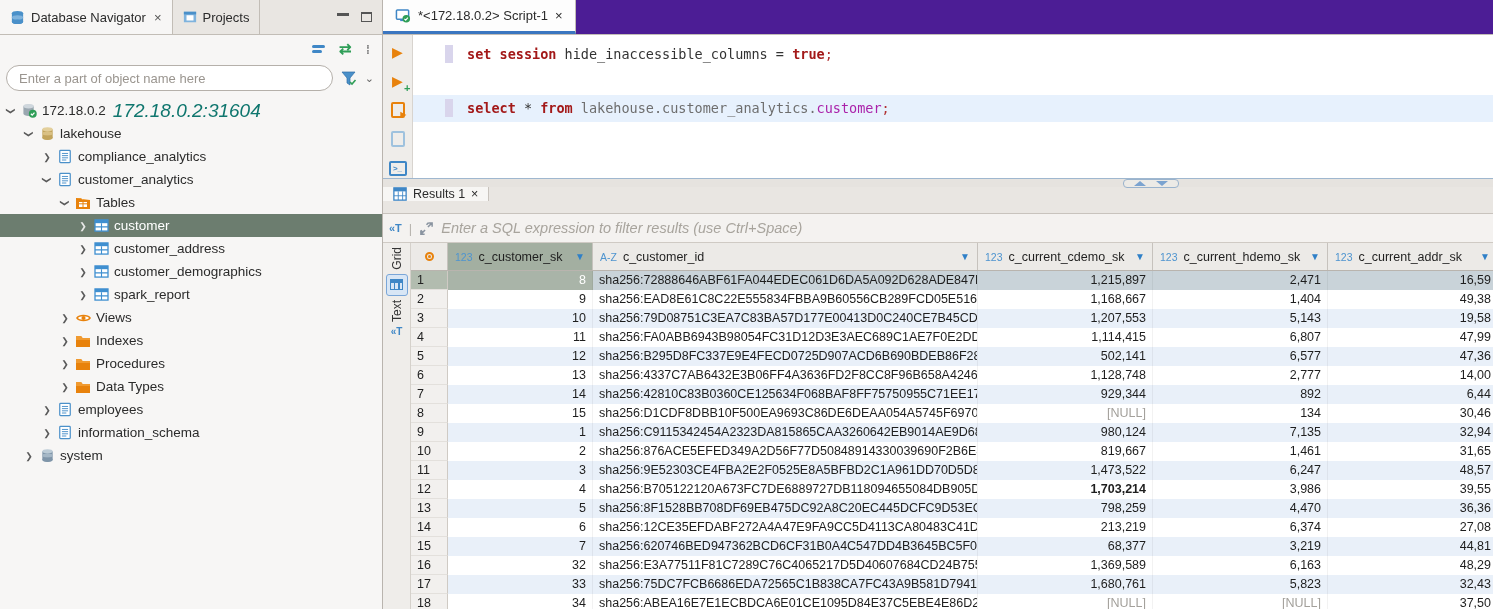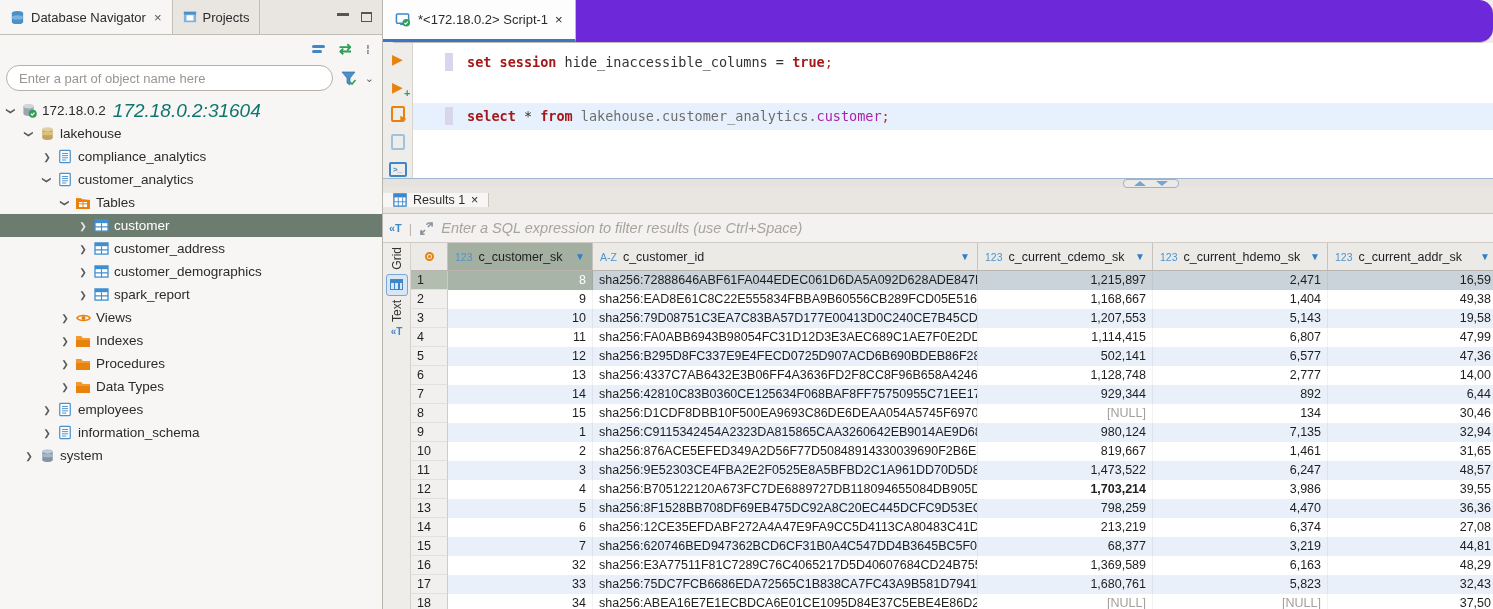--- a/index.html
+++ b/index.html
@@ -38,21 +38,21 @@
   .trow .ticon { width:16px; height:16px; flex:none; display:flex; align-items:center; justify-content:center; }
   .trow .lbl { font-size:13.5px; color:#2b2b2b; }
   .trow .sfx { font-style:italic; color:#0f766e; margin-left:2px; font-size:19px; }
   .trow.sel { background:#6c7d6f; }
   .trow.sel .lbl { color:#fff; }
   .trow.sel .arr { color:#e8e8e8; }
   
   .right { flex:1; display:flex; flex-direction:column; height:100%; min-width:0; }
   
   .editor-panel { height:178px; display:flex; flex-direction:column; background:#efedea; }
-  .ed-tabbar { background:#6d28d9; border-bottom:1px solid #c2bdb6; height:43px; display:flex;border-radius:14px; }
+  .ed-tabbar { background:#4c1d95; border-bottom:1px solid #c2bdb6; height:35px; display:flex; }
   .ed-tab { display:flex; align-items:center; gap:7px; padding:0 12px; background:#fdfdfd; border-right:1px solid #c2bdb6; border-bottom:3px solid #3b76c0; white-space:nowrap; }
   .ed-body { flex:1; display:flex; min-height:0; }
   .ed-tools { width:30px; background:#efedea; border-right:1px solid #d8d4cf; display:flex; flex-direction:column; align-items:center; padding-top:8px; gap:11px; }
   .ed-tools .t { width:18px; height:18px; display:flex; align-items:center; justify-content:center; font-size:14px; }
   .run-tri { color:#e8820c; font-size:15px; }
   .run-plus { position:relative; color:#e8820c; font-size:13px; }
   .run-plus em { position:absolute; right:-4px; bottom:-4px; font-style:normal; color:#2f9e57; font-size:11px; font-weight:bold; }
   .scr-orange { width:14px; height:16px; border:2px solid #e8820c; border-radius:2px; position:relative; }
   .scr-orange:after { content:"▶"; color:#e8820c; font-size:8px; position:absolute; right:-4px; bottom:-3px; }
   .scr-blue { width:14px; height:16px; border:2px solid #9fc2de; border-radius:2px; }
@@ -66,21 +66,21 @@
   .tok-g { color:#6e6e6e; }
   .tok-t { color:#aa22aa; }
   .tok-s { color:#b03030; }
   
   .sash { height:9px; background:#e6e3df; border-top:1px solid #9fb7cf; position:relative; }
   .sash-ctl { position:absolute; left:740px; top:0; width:56px; height:9px; background:#eceae6; border:1px solid #9ab3cd; border-radius:4px; display:flex; align-items:center; justify-content:center; gap:10px; }
   .tri-up { width:0; height:0; border-left:6px solid transparent; border-right:6px solid transparent; border-bottom:5px solid #7ba3d0; }
   .tri-dn { width:0; height:0; border-left:6px solid transparent; border-right:6px solid transparent; border-top:5px solid #7ba3d0; }
   
   .res-panel { flex:1; display:flex; flex-direction:column; min-height:0; background:#efedea; }
-  .res-tabbar { height:27px; background:#e9e6e2; border-bottom:1px solid #c8c3bd; display:flex; align-items:center; }
+  .res-tabbar { height:27px; background:#e9e6e2; border-bottom:1px solid #c8c3bd; display:flex; align-items:flex-start; }
   .res-tab { display:flex; align-items:center; gap:6px; padding:0 10px; background:#f7f6f4; border-right:1px solid #c8c3bd; font-size:12.5px; }
   .filterbar { height:29px; background:#f4f2f0; border-bottom:1px solid #cfcac4; display:flex; align-items:center; padding:0 6px; gap:7px; white-space:nowrap; overflow:hidden; }
   .f-ico { color:#3f87c6; font-size:11px; font-weight:bold; }
   .f-sql { color:#1a7f1a; font-size:14px; font-weight:bold; }
   .f-sep { color:#b8b4ae; }
   .f-expand svg { display:block; }
   .f-ph { color:#a8a49d; font-style:italic; font-size:14.5px; }
   .res-body { flex:1; display:flex; min-height:0; }
   .side-switch { width:28px; background:#efedea; border-right:1px solid #d5d1cb; display:flex; flex-direction:column; align-items:center; padding-top:4px; gap:4px; }
   .vlabel { writing-mode:vertical-rl; transform:rotate(180deg); font-size:12px; color:#333; }

